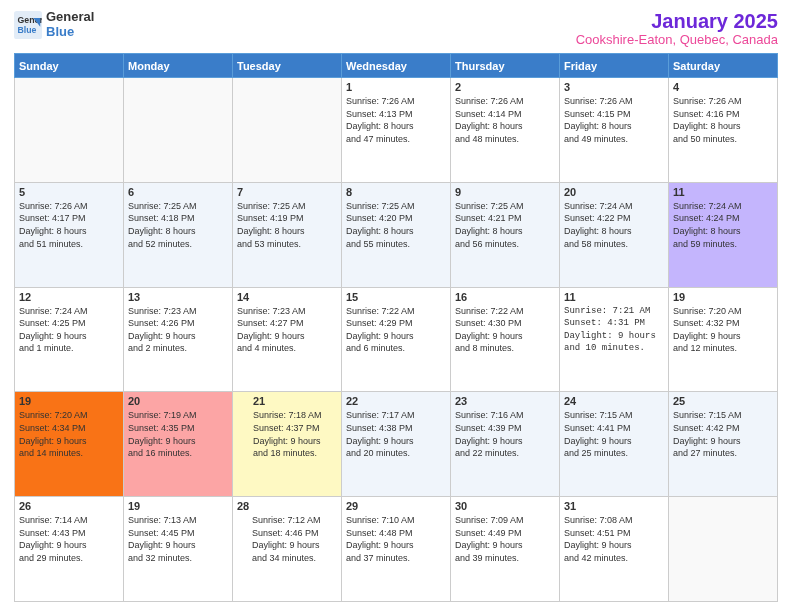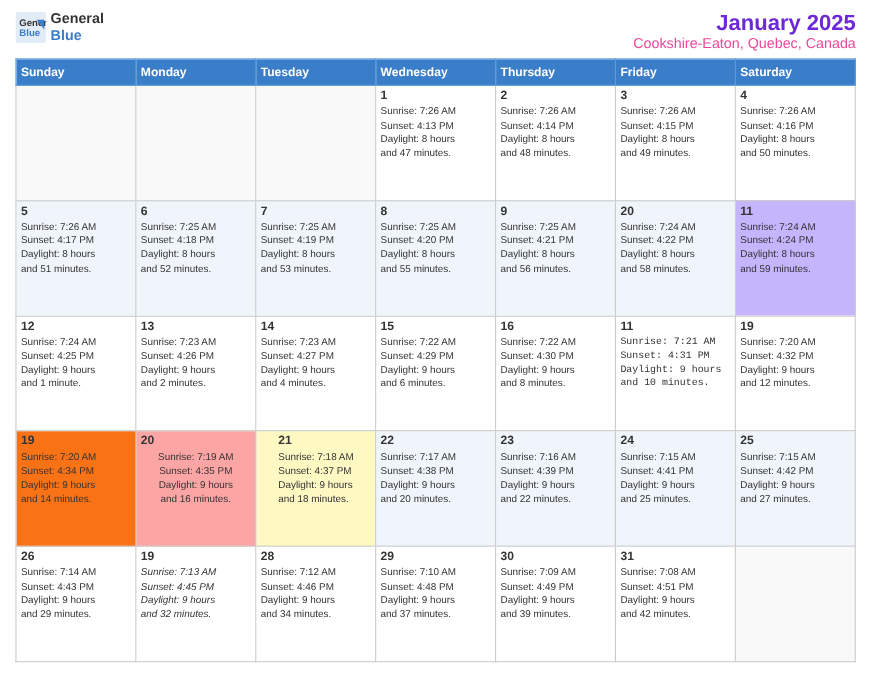--- a/index.html
+++ b/index.html
@@ -263,21 +263,21 @@
         <tr>
           <td style="background: #f97316;">
             <div class="day-num">19</div>
             <div class="day-info" style="white-space: pre-line;">Sunrise: 7:20 AM
 Sunset: 4:34 PM
 Daylight: 9 hours
 and 14 minutes.</div>
           </td>
           <td style="background: #fca5a5;">
             <div class="day-num">20</div>
-            <div class="day-info" style="white-space: pre-line; text-align: center;">Sunrise: 7:19 AM
+            <div class="day-info" style="white-space: pre-line;">Sunrise: 7:19 AM
 Sunset: 4:35 PM
 Daylight: 9 hours
 and 16 minutes.</div>
           </td>
           <td style="background: #fef9c3; padding-left: 20px;">
             <div class="day-num">21</div>
             <div class="day-info" style="white-space: pre-line;">Sunrise: 7:18 AM
 Sunset: 4:37 PM
 Daylight: 9 hours
 and 18 minutes.</div>
@@ -314,28 +314,28 @@
         <tr>
           <td>
             <div class="day-num">26</div>
             <div class="day-info" style="white-space: pre-line;">Sunrise: 7:14 AM
 Sunset: 4:43 PM
 Daylight: 9 hours
 and 29 minutes.</div>
           </td>
           <td>
             <div class="day-num">19</div>
-            <div class="day-info" style="white-space: pre-line; font-style: italic;">Sunrise: 7:13 AM
+            <div class="day-info" style="white-space: pre-line;">Sunrise: 7:13 AM
 Sunset: 4:45 PM
 Daylight: 9 hours
 and 32 minutes.</div>
           </td>
           <td>
             <div class="day-num">28</div>
-            <div class="day-info" style="white-space: pre-line;">Sunrise: 7:12 AM
+            <div class="day-info" style="white-space: pre-line; margin-left: 15px;">Sunrise: 7:12 AM
 Sunset: 4:46 PM
 Daylight: 9 hours
 and 34 minutes.</div>
           </td>
           <td>
             <div class="day-num">29</div>
             <div class="day-info" style="white-space: pre-line;">Sunrise: 7:10 AM
 Sunset: 4:48 PM
 Daylight: 9 hours
 and 37 minutes.</div>

